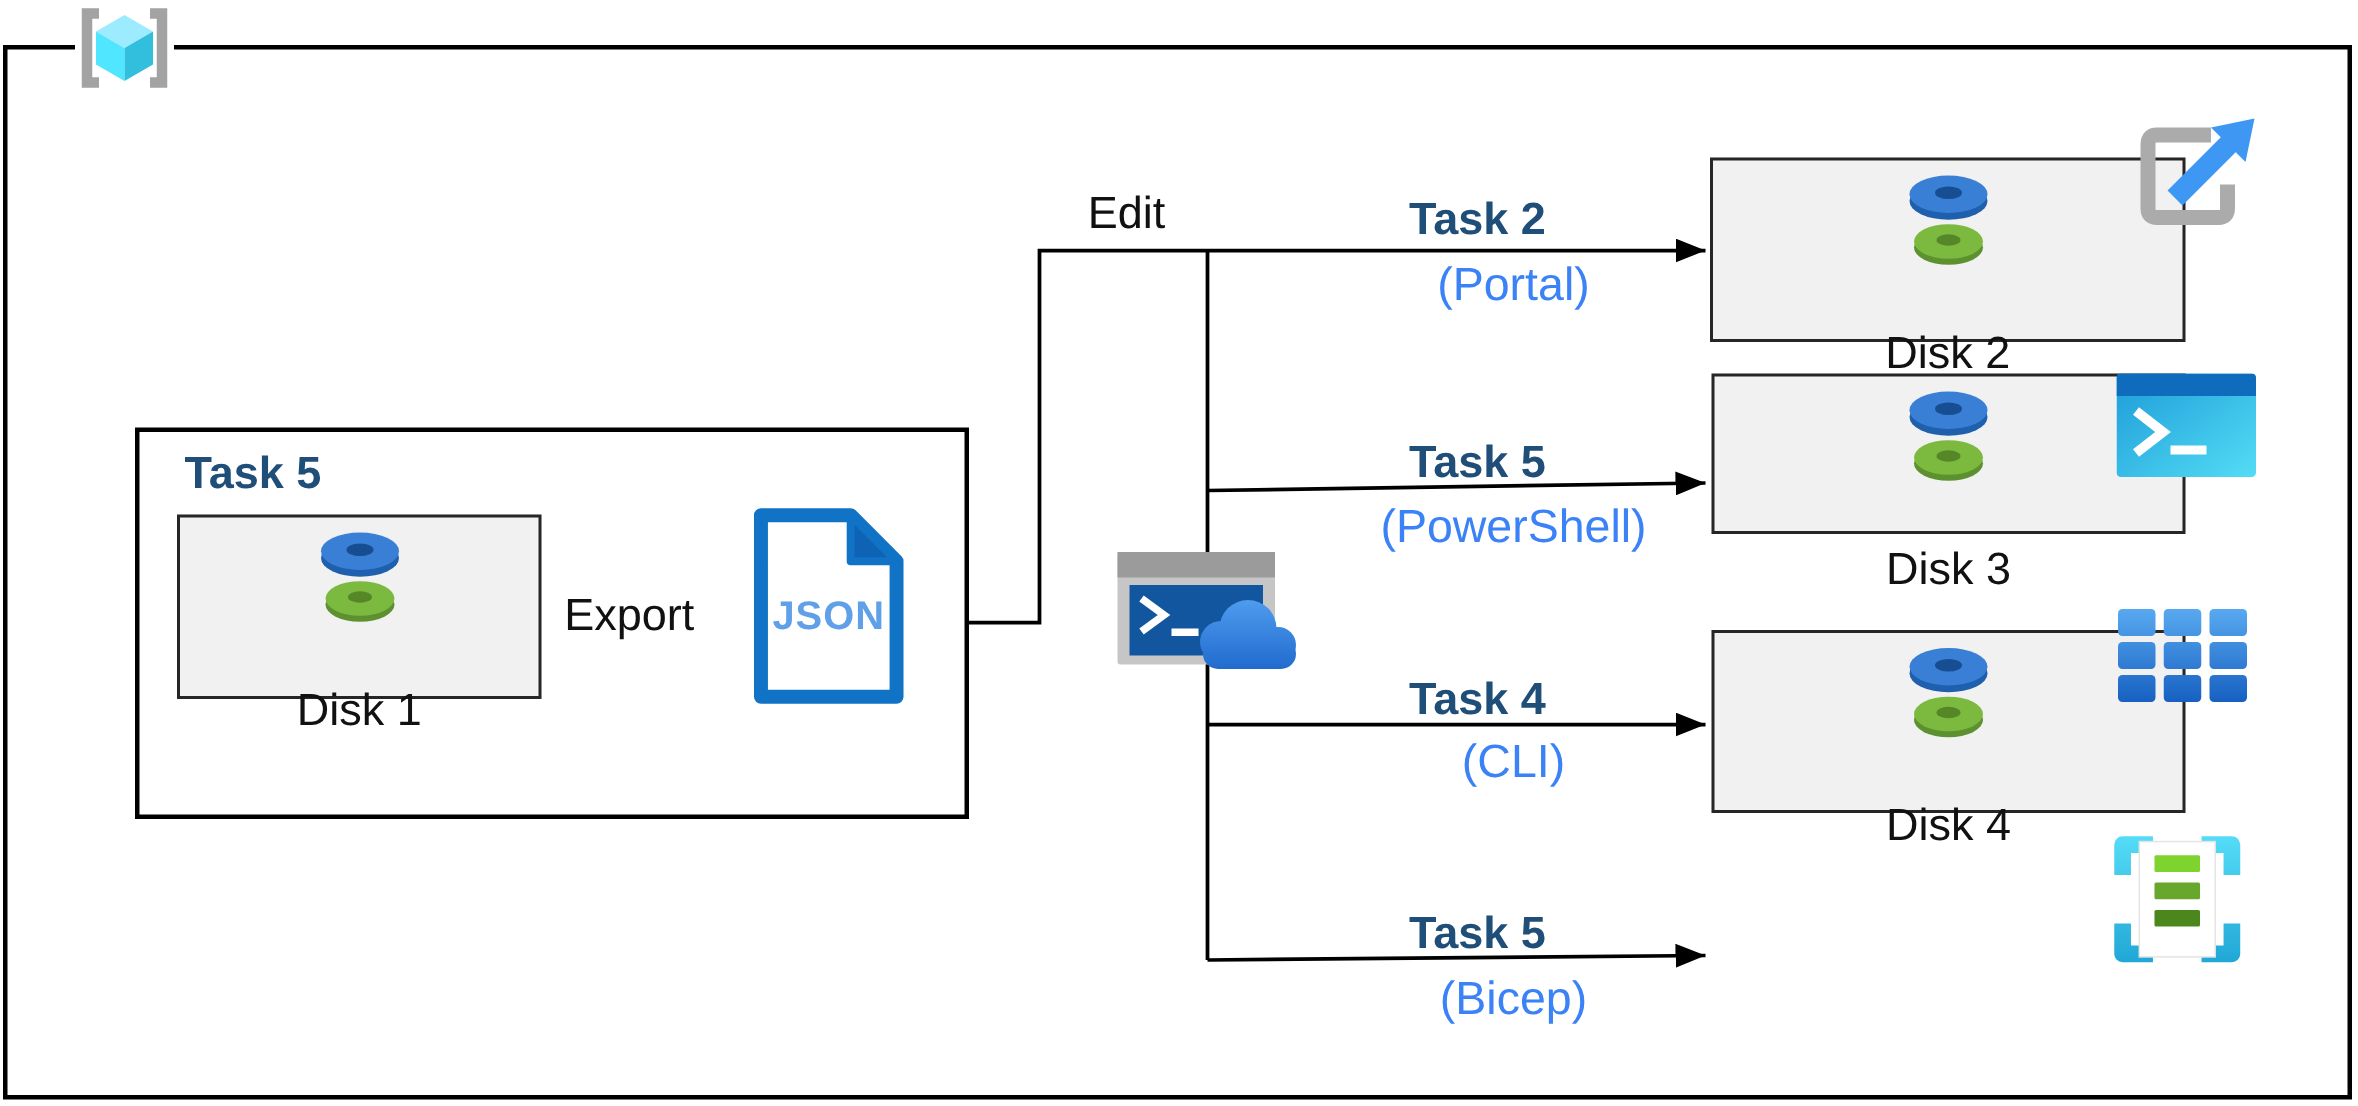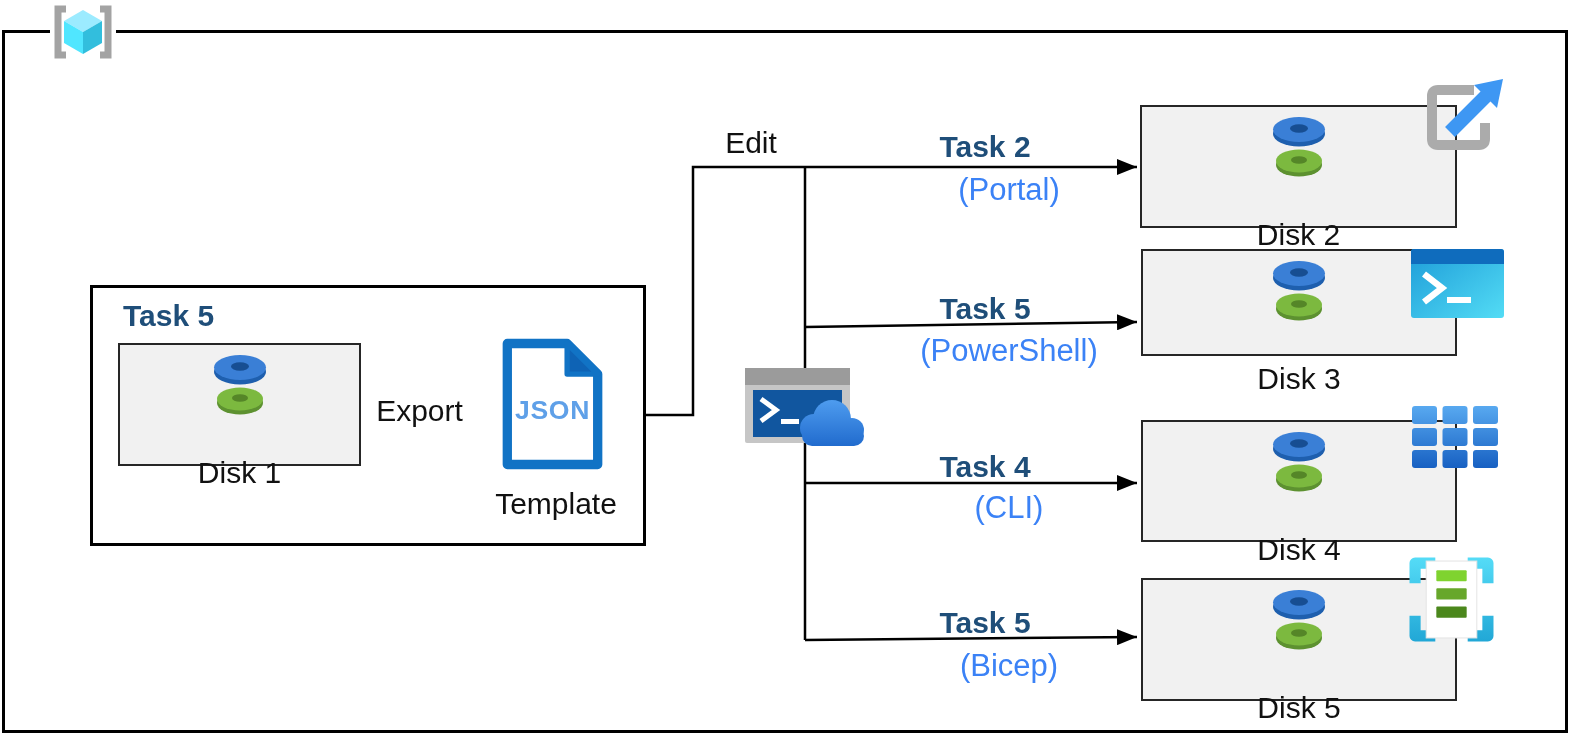--- a/index.html
+++ b/index.html
@@ -82,21 +82,20 @@
     <div class="disk-label">Disk 1</div>
   </div>
 
   <div class="lbl" style="left:352px;top:361px;width:135px;margin-top:33px;">Export</div>
 
   <svg class="abs" style="left:498px;top:338px;" width="109" height="132" viewBox="0 0 82 99">
     <path d="M7,4 H52 L75,27 V95 H7 Z" fill="#fff" stroke="#1173C5" stroke-width="7" stroke-linejoin="round"></path>
     <path d="M52,4 L75,27 H52 Z" fill="#0E63B5" stroke="#1173C5" stroke-width="4" stroke-linejoin="round"></path>
     <text x="41" y="61" text-anchor="middle" font-size="20" font-weight="700" fill="#5FA0E8" font-family="Liberation Sans, sans-serif" letter-spacing="0.5">JSON</text>
   </svg>
-  <div class="lbl" style="left:471px;top:487px;width:170px;">Template</div>
 
   <div class="lbl" style="left:713px;top:126px;width:76px;">Edit</div>
 
   <div class="task-title" style="top:130px;">Task 2</div>
   <div class="task-method" style="top:172px;">(Portal)</div>
   <div class="task-title" style="top:292px;">Task 5</div>
   <div class="task-method" style="top:333px;">(PowerShell)</div>
   <div class="task-title" style="top:450px;">Task 4</div>
   <div class="task-method" style="top:490px;">(CLI)</div>
   <div class="task-title" style="top:606px;">Task 5</div>
@@ -133,33 +132,20 @@
   <svg width="62" height="66" viewBox="0 0 62 66">
     <ellipse cx="31" cy="51" rx="23" ry="11.5" fill="#5D9130"></ellipse>
     <ellipse cx="31" cy="47" rx="23" ry="11.5" fill="#7CB93F"></ellipse>
     <ellipse cx="31" cy="46" rx="8" ry="3.8" fill="#558628"></ellipse>
     <ellipse cx="31" cy="20" rx="26" ry="12.5" fill="#1E5FAE"></ellipse>
     <ellipse cx="31" cy="15.5" rx="26" ry="12.5" fill="#3A7FD6"></ellipse>
     <ellipse cx="31" cy="14.5" rx="9" ry="4.2" fill="#174E92"></ellipse>
   </svg>
 </span>
     <div class="disk-label">Disk 4</div>
-  </div>
-  <div class="disk-box db5">
-    <span>
-  <svg width="62" height="66" viewBox="0 0 62 66">
-    <ellipse cx="31" cy="51" rx="23" ry="11.5" fill="#5D9130"></ellipse>
-    <ellipse cx="31" cy="47" rx="23" ry="11.5" fill="#7CB93F"></ellipse>
-    <ellipse cx="31" cy="46" rx="8" ry="3.8" fill="#558628"></ellipse>
-    <ellipse cx="31" cy="20" rx="26" ry="12.5" fill="#1E5FAE"></ellipse>
-    <ellipse cx="31" cy="15.5" rx="26" ry="12.5" fill="#3A7FD6"></ellipse>
-    <ellipse cx="31" cy="14.5" rx="9" ry="4.2" fill="#174E92"></ellipse>
-  </svg>
-</span>
-    <div class="disk-label">Disk 5</div>
   </div>
 
   <svg class="abs" style="left:1414px;top:70px;" width="93" height="88" viewBox="0 0 93 88">
     <path d="M60,20 H24 Q18,20 18,26 V69 Q18,75 24,75 H65 Q71,75 71,69 V53" fill="none" stroke="#ABABAB" stroke-width="10"></path>
     <line x1="36" y1="62" x2="72" y2="26" stroke="#3E97F3" stroke-width="14"></line>
     <polygon points="89,9 83,38 60,15" fill="#3E97F3"></polygon>
   </svg>
 
   <svg class="abs" style="left:1411px;top:249px;" width="93" height="69" viewBox="0 0 93 69">
     <defs>

